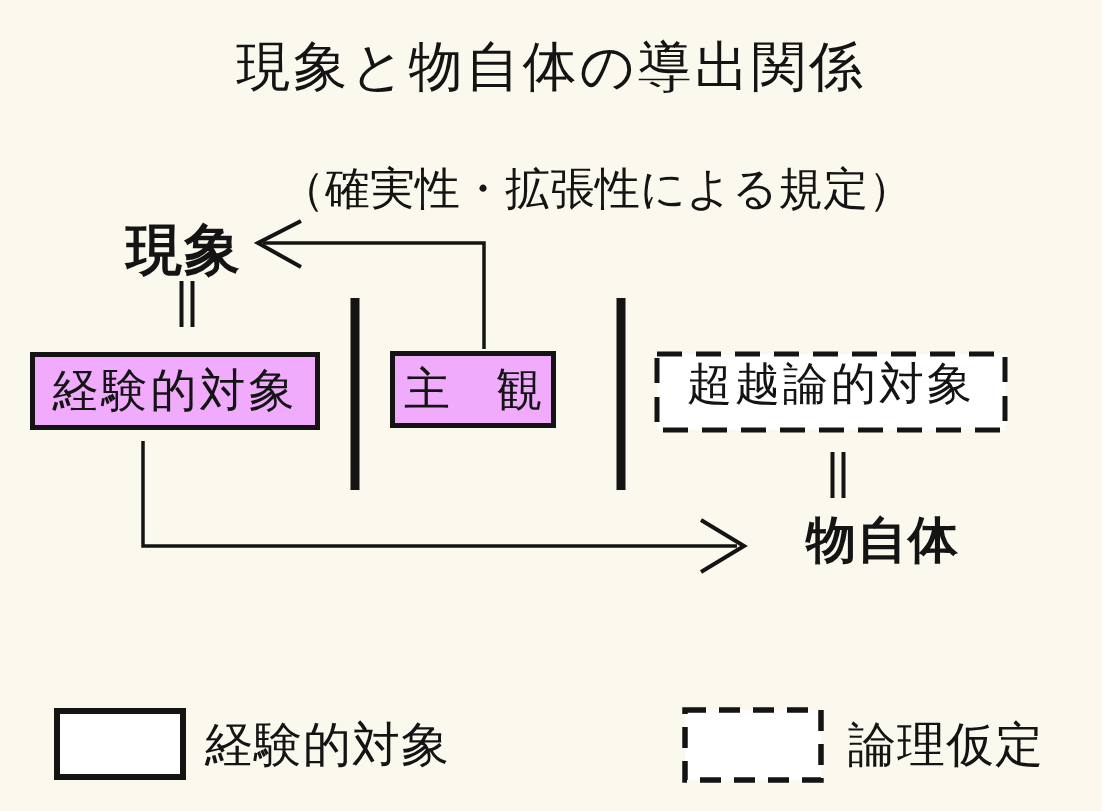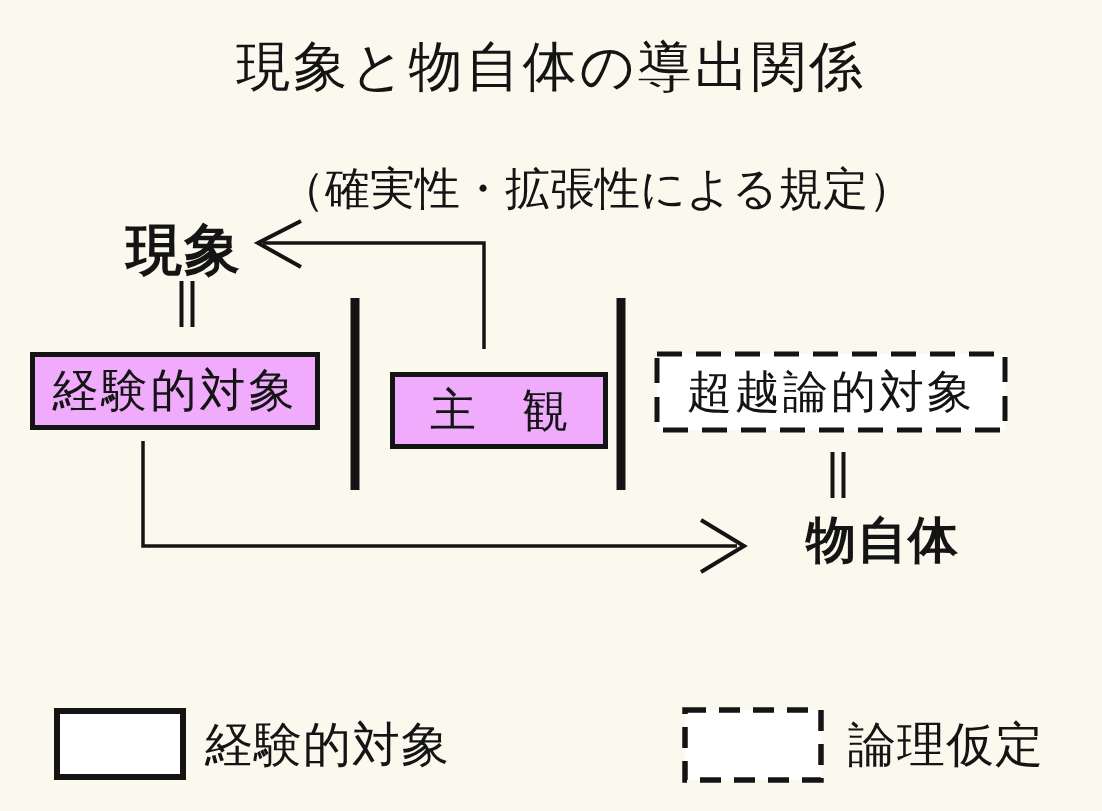--- a/index.html
+++ b/index.html
@@ -13,24 +13,24 @@
   .ann-top{left:280px;top:166px;}
   .ann-bottom{left:55px;top:577px;}
   .node-label{font-weight:bold;}
   .phenomenon{left:126px;top:222px;font-size:56px;letter-spacing:2px;}
   .thing{left:766px;top:515px;font-size:50px;letter-spacing:1px;margin-left:40px;}
   .box{
     position:absolute;display:flex;align-items:center;justify-content:center;
     background:#f0abfc;border:5px solid #141414;box-sizing:border-box;
   }
   .box-empirical{left:30px;top:352px;width:290px;height:78px;font-size:46px;letter-spacing:3px;}
-  .box-subject{left:390px;top:351px;width:218px;height:77px;font-size:46px;margin-top:21px;}
+  .box-subject{left:390px;top:351px;width:166px;height:77px;font-size:46px;}
   .ghost-label{
     position:absolute;left:657px;top:354px;width:348px;height:76px;
-    display:flex;align-items:center;justify-content:center;
+    display:flex;justify-content:center;
     font-size:45px;letter-spacing:3px;background:transparent;
   }
   .legend-swatch-solid{
     position:absolute;left:54px;top:708px;width:132px;height:72px;
     background:#ffffff;border:6px solid #141414;box-sizing:border-box;
   }
   .legend-label{font-size:48px;letter-spacing:1px;top:721px;}
   .legend-label-solid{left:205px;}
   .legend-label-dashed{left:848px;}
   svg.wires{position:absolute;left:0;top:0;}

